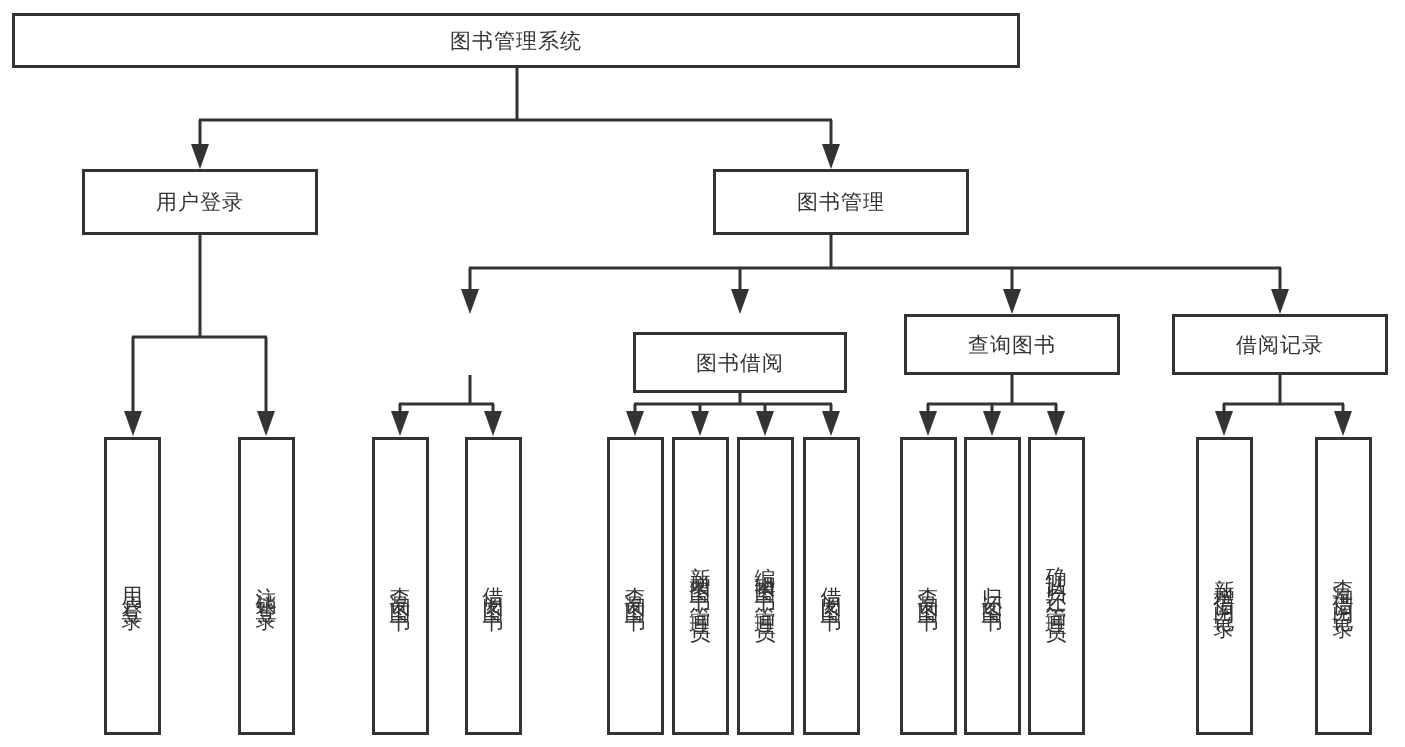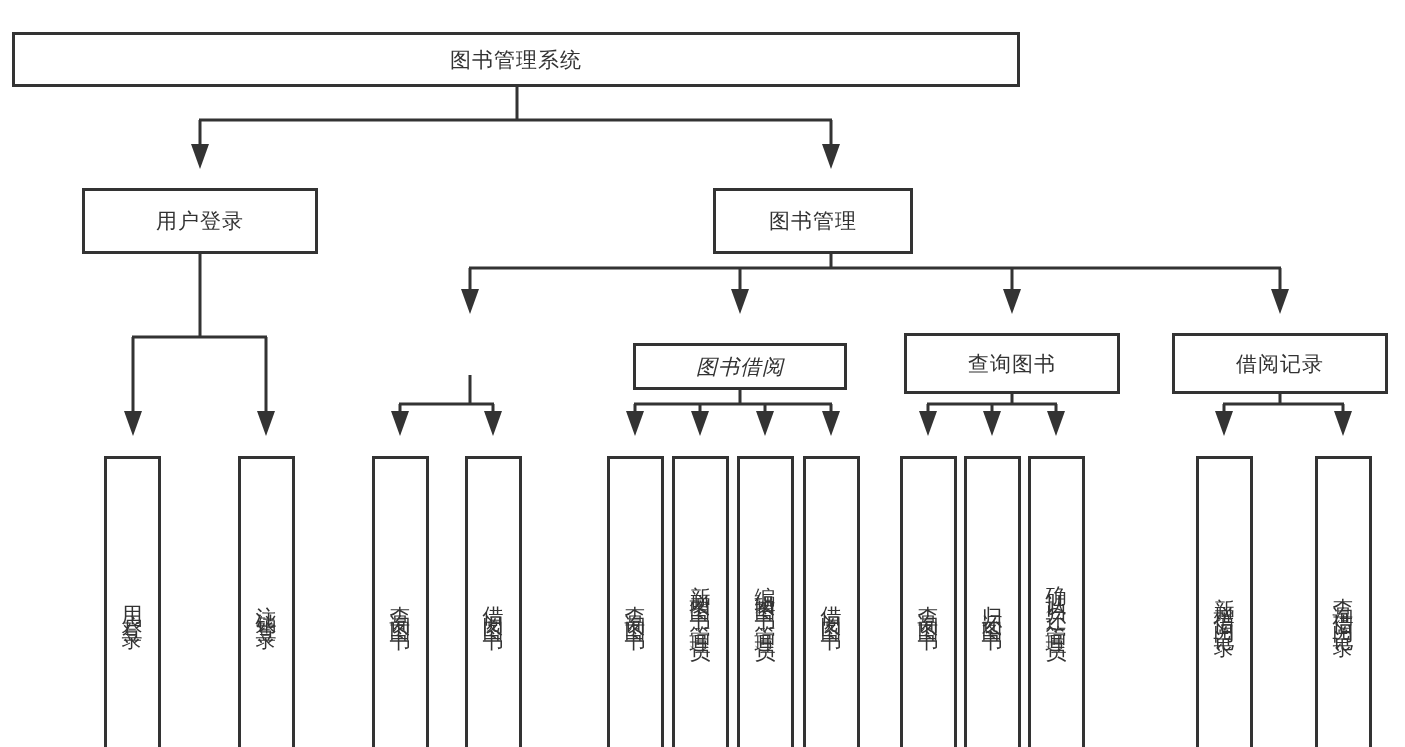--- a/index.html
+++ b/index.html
@@ -20,35 +20,34 @@
   svg.connectors{position:absolute;left:0;top:0;width:1405px;height:747px;pointer-events:none;}
   svg.connectors path{stroke:var(--line-color);stroke-width:3;fill:none;}
   svg.connectors polygon{fill:var(--line-color);stroke:none;}
   .node{
     position:absolute;
     background:var(--box-bg);
     border:3px solid var(--line-color);
     color:var(--text-color);
     display:flex;align-items:center;justify-content:center;
     text-align:center;
-    margin-top:19px;
   }
   .h-node{font-size:21px;letter-spacing:1px;}
   .v-node{
     width:57px;top:437px;height:298px;
     writing-mode:vertical-rl;
     font-size:21px;letter-spacing:8px;
     line-height:1;
   }
   
   #root{left:12px;top:13px;width:1008px;height:55px;}
   #user-login{left:82px;top:169px;width:236px;height:66px;}
-  #book-mgmt{left:713px;top:169px;width:200px;height:66px;}
+  #book-mgmt{left:713px;top:169px;width:256px;height:66px;}
   #new-book{left:362px;top:314px;width:216px;height:61px;}
-  #book-borrow{left:633px;top:324px;width:214px;height:47px;font-style:italic;}
+  #book-borrow{left:633px;top:332px;width:214px;height:61px;}
   #current-borrow{left:904px;top:314px;width:216px;height:61px;}
   #borrow-records{left:1172px;top:314px;width:216px;height:61px;}
   
   #leaf-user-login{left:104px;}
   #leaf-logout{left:238px;}
   #leaf-query-1{left:372px;}
   #leaf-borrow-1{left:465px;}
   #leaf-query-2{left:607px;}
   #leaf-add-book{left:672px;}
   #leaf-edit-book{left:737px;}

